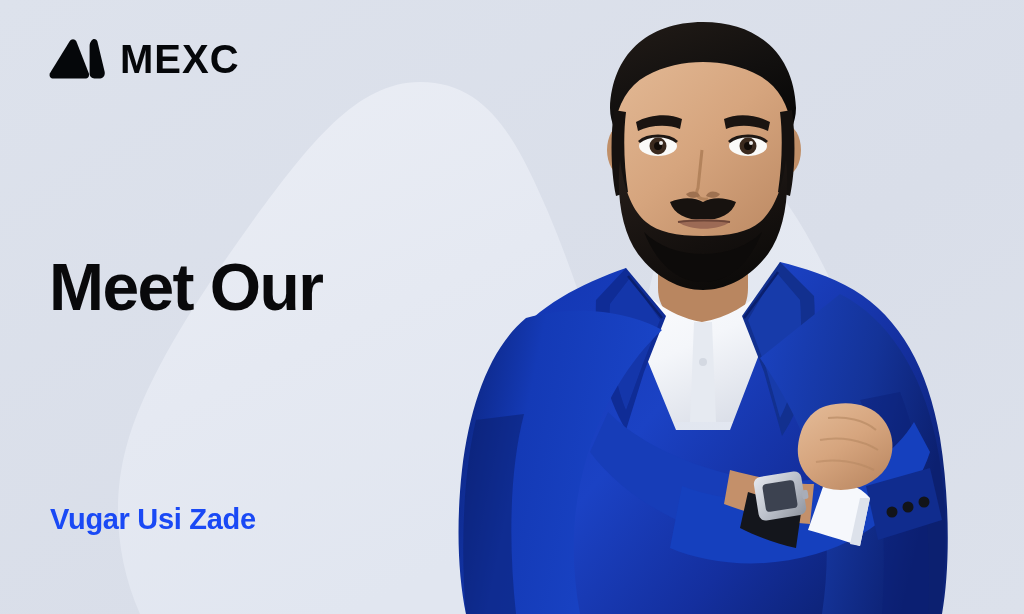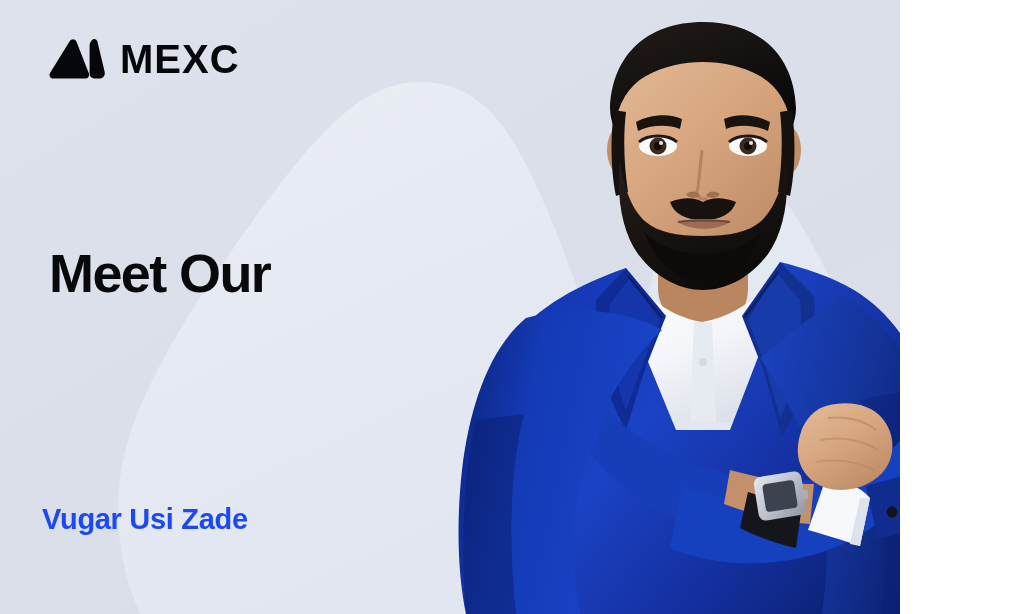--- a/index.html
+++ b/index.html
@@ -1,20 +1,20 @@
 <!DOCTYPE html>
 <html><head>
 <meta charset="utf-8">
 <style>
   html, body { margin:0; padding:0; background:#ffffff; }
   body { font-family:"Liberation Sans", sans-serif; }
 
   .banner{
     position:relative;
-    width:900px; height:614px;
+    width:1024px; height:614px;
     overflow:hidden;
     background:#fef9c3;
   }
 
   
   .bg-layer{ position:absolute; inset:0; overflow:hidden; }
   .bg-svg{ position:absolute; left:0; top:0; width:1024px; height:614px; display:block; }
 
   
   .logo{
@@ -26,30 +26,30 @@
   .logo-word{
     font-size:40px; font-weight:700; letter-spacing:1px;
     color:#05070a; line-height:1; white-space:nowrap;
     font-family:"Liberation Sans", sans-serif;
   }
 
   
   .headline{
     position:absolute; left:49px; top:210px;
     z-index:6;
-    font-size:54px; font-weight:700; line-height:1.03;
+    font-size:66px; font-weight:700; line-height:1.03;
     letter-spacing:-1.6px;
     color:#09090b;
     white-space:nowrap;
   }
   .headline .hl-line{ display:block; }
 
   
   .name{
-    position:absolute; left:42px; top:503px;
+    position:absolute; left:50px; top:503px;
     z-index:6;
     font-size:29px; font-weight:700; letter-spacing:-0.3px;
     color:#1a49f5;
     white-space:nowrap;
   }
 
   
   .portrait{
     position:absolute; left:430px; top:0;
     width:594px; height:614px;

